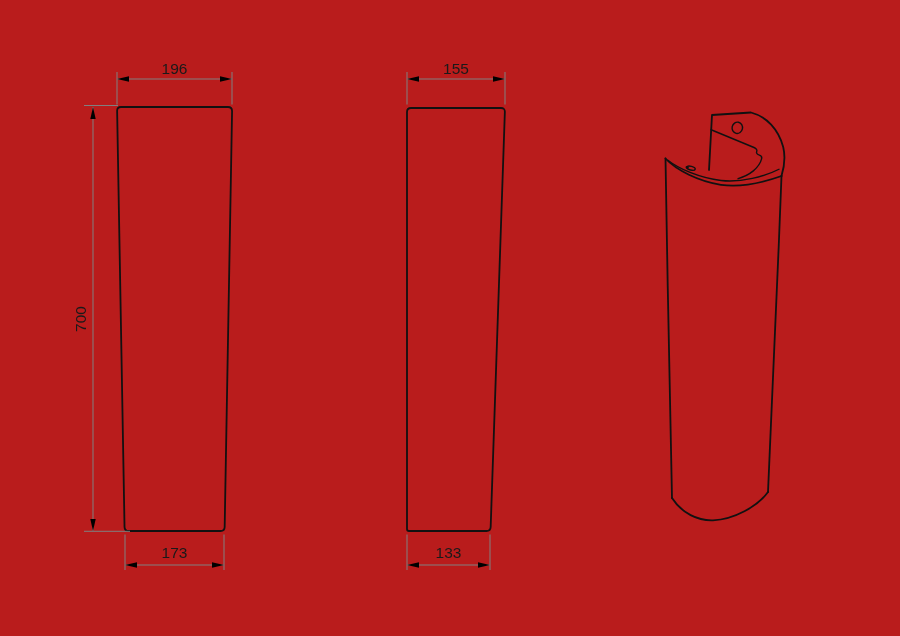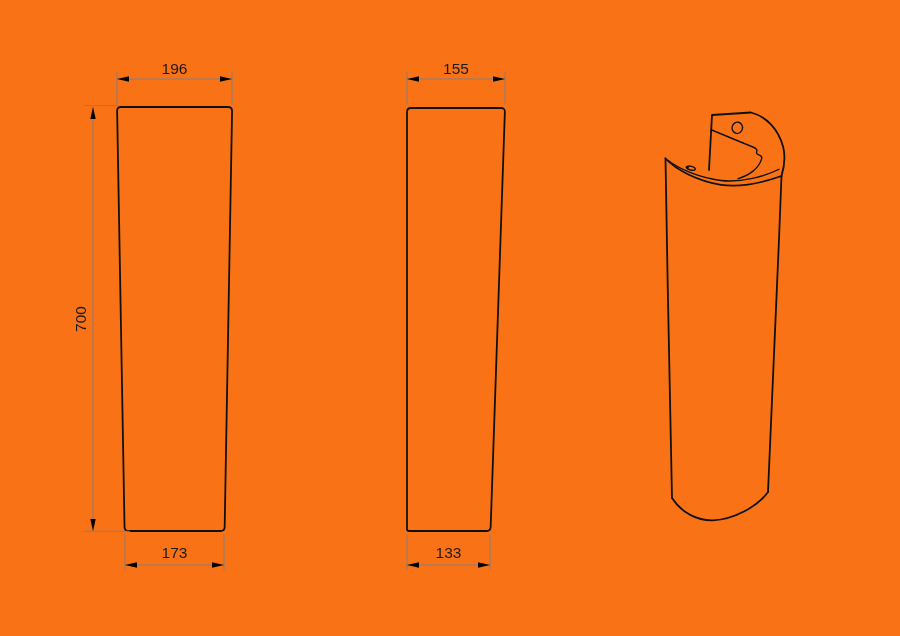--- a/index.html
+++ b/index.html
@@ -4,21 +4,21 @@
 <style>
   html, body {
     margin: 0;
     padding: 0;
     background: #ffffff;
   }
   .canvas {
     position: relative;
     width: 900px;
     height: 636px;
-    background: #f97316;
+    background: #b91c1c;
     overflow: hidden;
     font-family: "Liberation Sans", sans-serif;
   }
   svg text {
     font-family: "Liberation Sans", sans-serif;
     font-size: 15.5px;
     fill: #1a1a1a;
   }
   .outline {
     fill: none;

